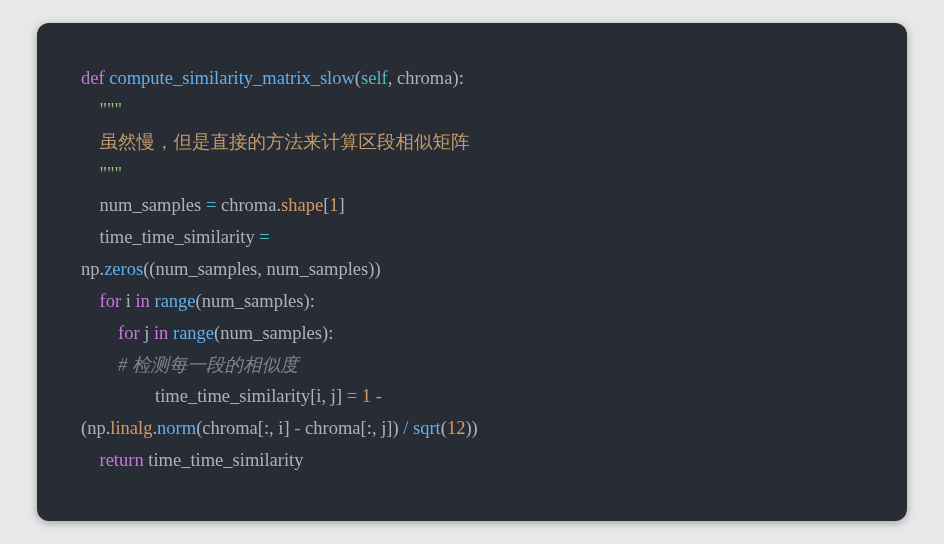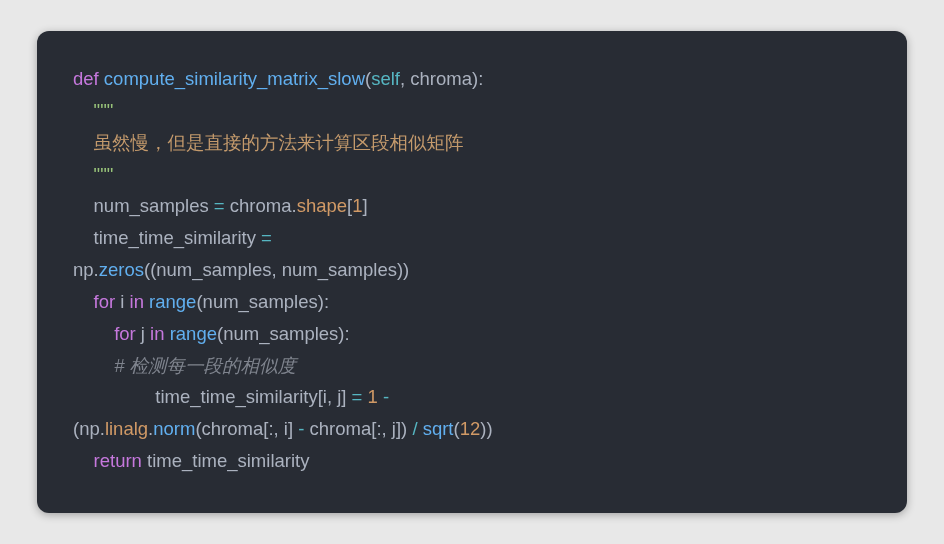--- a/index.html
+++ b/index.html
@@ -15,22 +15,22 @@
     }
     .code-block {
       background: #282c34;
       border-radius: 12px;
       padding: 24px 28px 28px 28px;
       width: 870px;
       box-sizing: border-box;
       box-shadow: 0 2px 8px rgba(0,0,0,0.3);
     }
     pre {
-      margin: 8px;
-      font-family: Liberation Sans, sans-serif;
+      margin: 16px;
+      font-family: Liberation Serif, serif;
       font-size: 18.5px;
       line-height: 1.72;
       white-space: pre;
       overflow: hidden;
     }
     .tok-keyword { color: #c678dd; }
     .tok-funcname { color: #61afef; }
     .tok-builtin { color: #56b6c2; }
     .tok-param { color: #abb2bf; }
     .tok-default { color: #abb2bf; }

